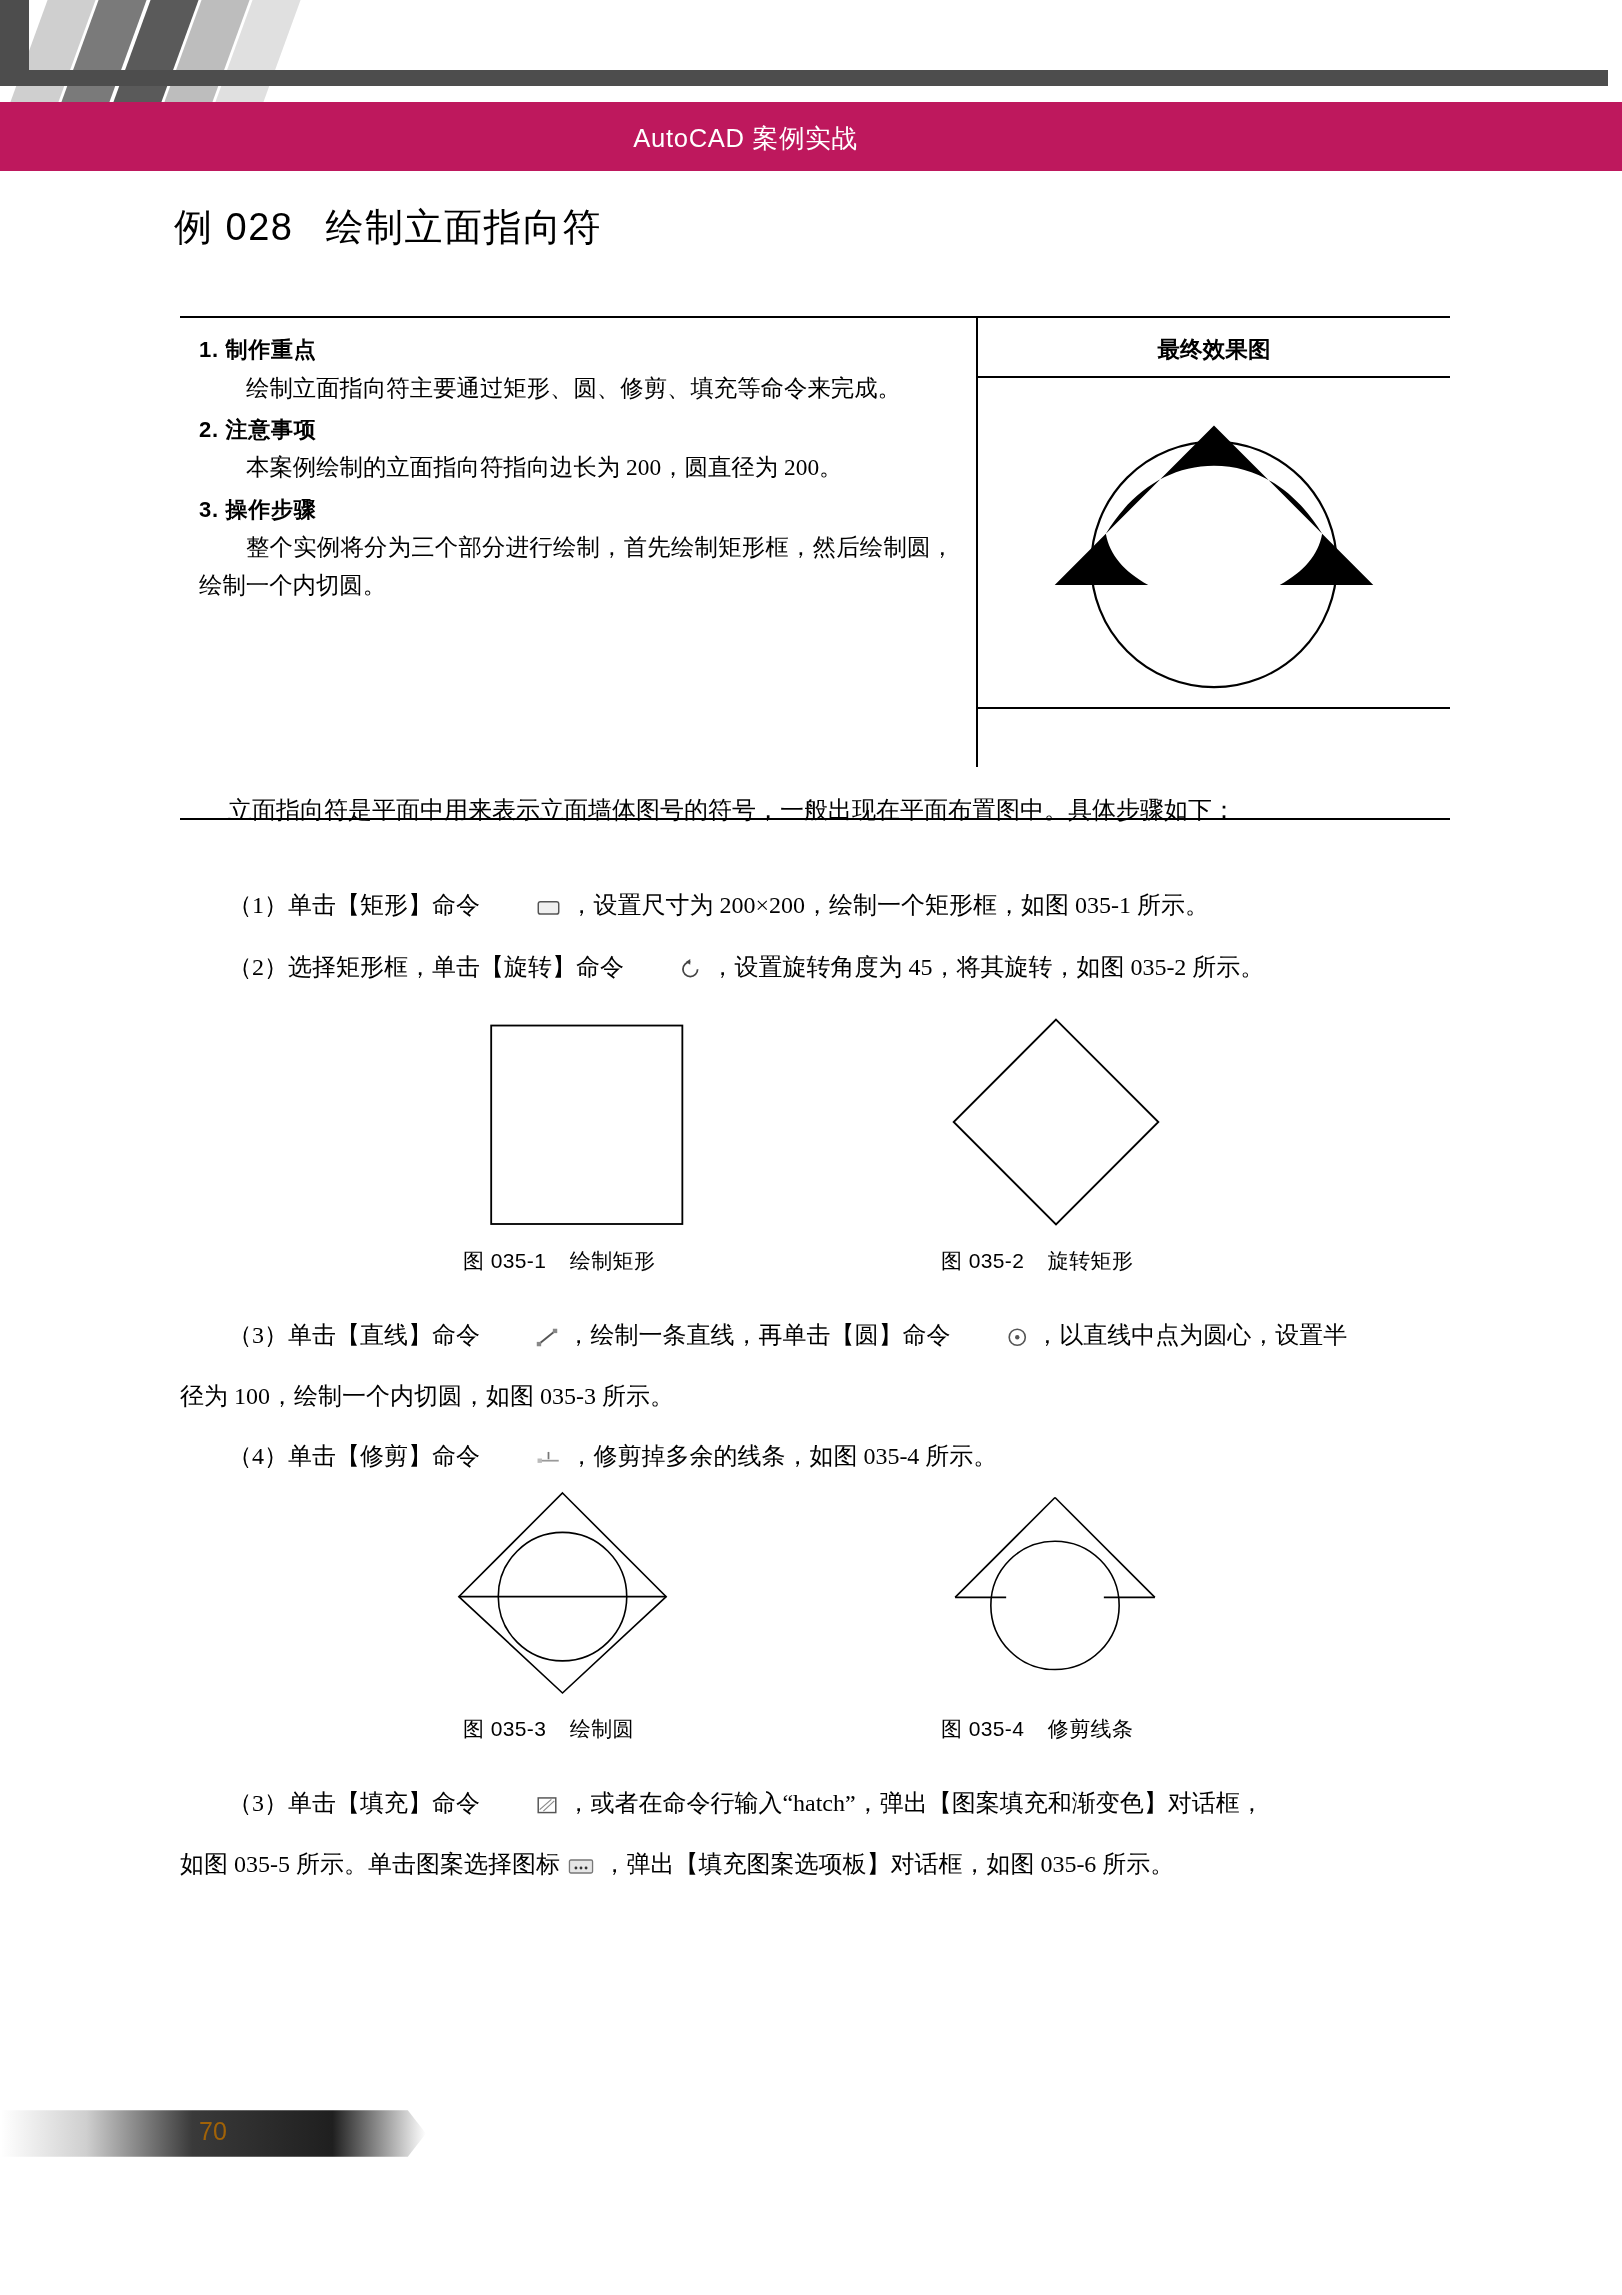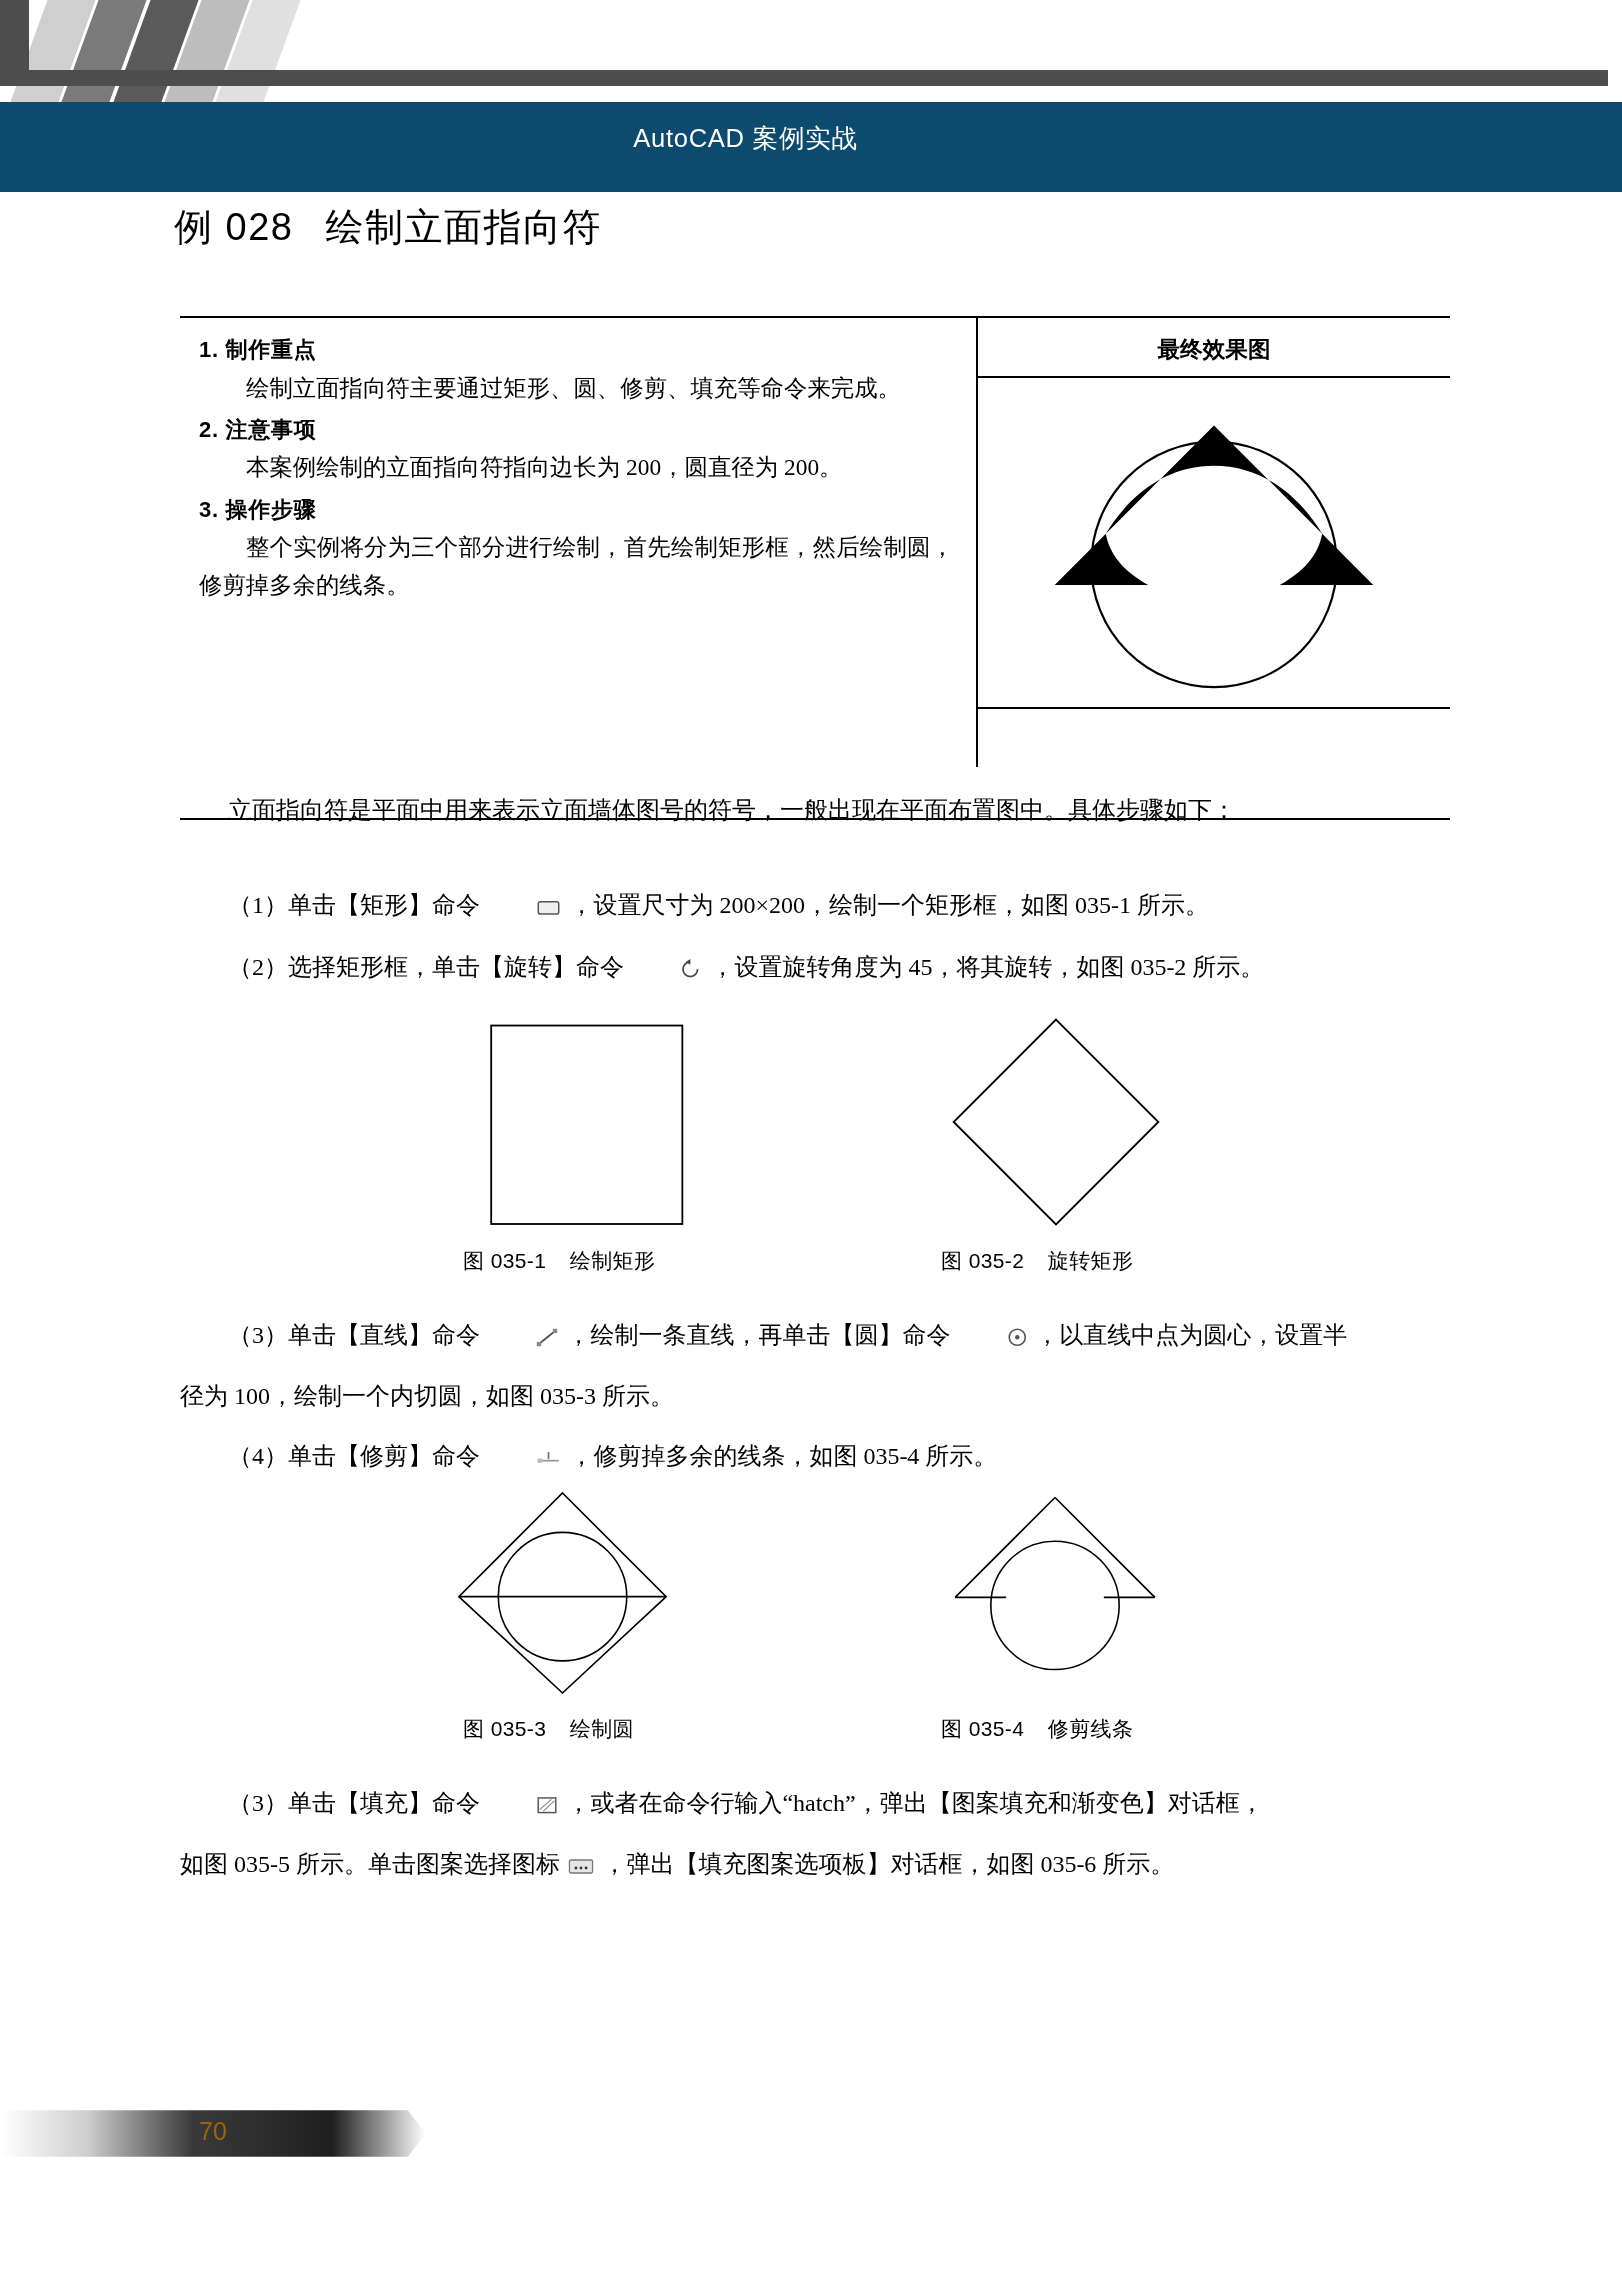--- a/index.html
+++ b/index.html
@@ -28,22 +28,22 @@
     top: -14.6px;
     width: 48px;
     height: 132px;
     transform: skewX(-20deg);
   }
 
   
   .header-bar {
     position: absolute;
     left: 0; top: 102px;
-    width: 1623px; height: 90px;
-    background: #0c4a6e;
+    width: 1623px; height: 69px;
+    background: #be185d;
     color: #ffffff;
   }
   .header-title {
     position: absolute;
     left: 0; right: 0;
     top: 19px;
     text-align: center;
     font-family: "Liberation Sans", sans-serif;
     font-size: 25.6px;
     letter-spacing: 0.7px;
@@ -206,21 +206,21 @@
 <div class="info-table" style="height:504px;">
 
   <div class="info-divider"></div>
 
   <div class="info-left-inner">
     <div class="sec-head">1. 制作重点</div>
     <div class="body-p">绘制立面指向符主要通过矩形、圆、修剪、填充等命令来完成。</div>
     <div class="sec-head">2. 注意事项</div>
     <div class="body-p">本案例绘制的立面指向符指向边长为 200，圆直径为 200。</div>
     <div class="sec-head">3. 操作步骤</div>
-    <div class="body-p">整个实例将分为三个部分进行绘制，首先绘制矩形框，然后绘制圆，修剪掉多余的线条。</div>
+    <div class="body-p">整个实例将分为三个部分进行绘制，首先绘制矩形框，然后绘制圆，绘制一个内切圆。</div>
   </div>
 
   <div class="right-head">最终效果图</div>
   <div class="right-rule"></div>
 
   <div class="right-fig">
     <svg width="472" height="329" viewBox="0 0 646 450">
       <circle cx="323" cy="255" r="168" fill="none" stroke="#000" stroke-width="3"></circle>
       <path d="M323,65 L 175,213 C 210,155 262,120 323,120 C 384,120 436,155 471,213 Z" fill="#000"></path>
       <path d="M175,213 L 105,283 L 233,283 C 200,265 180,242 175,213 Z" fill="#000"></path>

